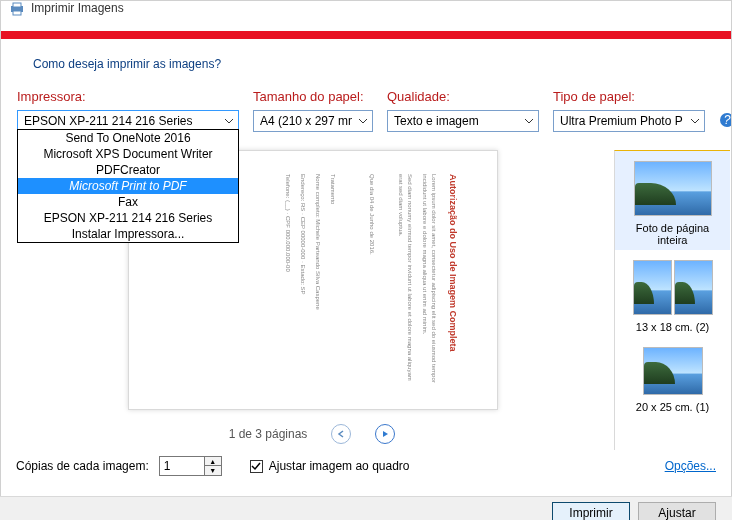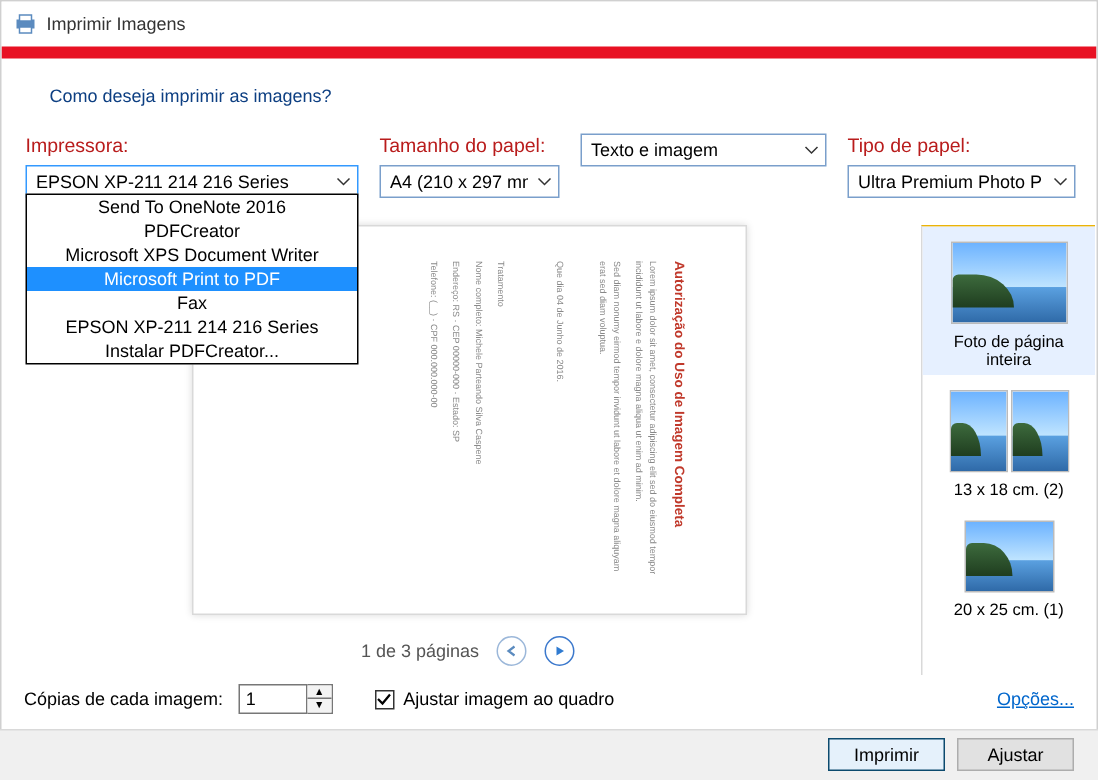--- a/index.html
+++ b/index.html
@@ -1,57 +1,57 @@
 <!DOCTYPE html>
 <html><head>
 <meta charset="utf-8">
 <style>
   * { box-sizing: border-box; margin: 0; padding: 0; font-family: "Segoe UI", Tahoma, sans-serif; font-size: 12px; }
   body { background: #fff; width: 732px; height: 520px; overflow: hidden; border:1px solid #d0d0d0; }
-  .titlebar { height: 30px; background: #fff; display: flex; align-items: center; padding: 0 8px; color: #333; }
+  .titlebar { height: 30px; background: #fff; display: flex; padding: 0 8px; color: #333; }
   .titlebar .icon { width: 16px; height: 16px; margin-right: 6px; display:inline-flex; align-items:center; justify-content:center; }
   .redband { height: 8px; background: #e81123; }
   .header-q { padding: 18px 20px 14px 32px; color: #0d3f82; font-size: 12px; }
   .controls-row { display: flex; align-items: flex-start; padding: 4px 16px 0 16px; gap: 14px; position: relative; }
   .ctrl-group { display: flex; flex-direction: column; gap: 4px; }
   .ctrl-label { color: #b91c1c; font-size: 13px; margin-bottom:2px; }
   .select { position: relative; height: 22px; border: 1px solid #7a9fcb; background: #fff; display: flex; align-items: center; padding: 0 20px 0 6px; color: #000; cursor: default; min-width: 120px; }
   .select.sel-printer { width: 222px; border-color:#3399ff; }
   .select.sel-paper { width: 120px; }
-  .select.sel-quality { width: 164px; }
+  .select.sel-quality { width: 152px; }
   .select.sel-type { width: 152px; }
   .select .chev { position: absolute; right: 4px; top: 50%; transform: translateY(-50%); }
   .help-icon { margin-left:auto; align-self: center; margin-top:18px; }
   .dropdown-list { position: absolute; left: 16px; top: 44px; width: 222px; border: 1px solid #000; background: #fff; z-index: 50; }
   .dropdown-list .item { padding: 1px 6px; color: #000; cursor: default; white-space: nowrap; text-align: center; }
-  .dropdown-list .item.selected { background: #1e90ff; color: #fff; }
+  .dropdown-list .item.selected { background: #1e90ff; color: #fff; font-style: italic; }
   .body-area { position: absolute; left:0; right:0; top:150px; bottom:70px; }
   .preview-pane { position:absolute; left:16px; top:0; width:592px; bottom:0; }
   .doc-preview { position:absolute; left:112px; top:0; width:370px; height:260px; background:#fff; border:1px solid #d9d9d9; box-shadow:0 0 5px rgba(0,0,0,0.15); overflow:hidden; }
   .doc-inner { transform: rotate(90deg); transform-origin: center; position:absolute; left:50%; top:50%; width:260px; height:370px; margin-left:-130px; margin-top:-185px; padding:40px 24px; }
   .doc-inner .title-line { color:#c0392b; font-size:9px; font-weight:600; margin-bottom:10px; }
   .doc-inner .para { color:#888; font-size:6px; line-height:1.5; margin-bottom:6px; }
-  .pager { position:absolute; left:0; right:0; bottom:6px; display:flex; align-items:center; justify-content:center; gap:12px; color:#555; }
+  .pager { position:absolute; left:0; right:0; bottom:6px; display:flex; align-items:center; justify-content:center; gap:24px; color:#555; }
   .nav-btn { width:20px; height:20px; border:1px solid #9bb7d9; border-radius:50%; background:#fff; display:inline-flex; align-items:center; justify-content:center; cursor:pointer; }
   .nav-btn.play { border-color:#3b78cc; }
   .right-templates { position:absolute; right:2px; top:0; width:116px; bottom:0; border-left:1px solid #d9d9d9; border-top:1px solid #eab308; overflow-y:auto; background:#fff; }
   .right-templates::-webkit-scrollbar { width:17px; }
   .right-templates::-webkit-scrollbar-track { background:#f0f0f0; }
   .right-templates::-webkit-scrollbar-thumb { background:#c2c2c2; }
   .right-templates::-webkit-scrollbar-button { background:#f0f0f0; height:17px; border:1px solid #d9d9d9;}
   .tmpl { padding:10px 6px 4px; text-align:center; }
   .tmpl.selected { background:#e6f0ff; }
   .thumb { width:78px; height:55px; background:#fff; border:1px solid #bbb; margin:0 auto 6px; position:relative; overflow:hidden; }
   .thumb .sky { position:absolute; inset:0; background:linear-gradient(#6db3ff 0%, #bfe4ff 55%, #5aa0e0 56%, #2f6aa8 100%); }
   .thumb .land { position:absolute; left:0; bottom:10px; width:55%; height:22px; background:linear-gradient(#3d6b3d,#1f3d1f); border-top-left-radius:4px; border-top-right-radius:60% 100%; }
   .thumb.half { width:80px; display:flex; gap:2px; border:none; }
   .thumb.half .mini { flex:1; border:1px solid #bbb; position:relative; overflow:hidden; }
   .tmpl-label { font-size:11px; color:#000; }
   .bottom-bar { position:absolute; left:0; right:0; bottom:0; height:70px; }
-  .options-row { display:flex; align-items:center; padding:6px 16px 10px; gap:10px; border-top: none; }
+  .options-row { display:flex; align-items:center; padding:6px 16px 20px; gap:10px; border-top: none; }
   .spinner { display:flex; align-items:center; }
   .spinner input { width:46px; height:20px; border:1px solid #777; padding:0 4px; font-size:12px; }
   .spin-btns { display:flex; flex-direction:column; border:1px solid #777; border-left:none; }
   .spin-btns div { width:16px; height:9px; display:flex; align-items:center; justify-content:center; border-bottom:1px solid #777; background:#f3f3f3; cursor:pointer; font-size:7px; }
   .spin-btns div:last-child{ border-bottom:none; }
   .checkbox-wrap { display:flex; align-items:center; gap:6px; margin-left:18px; }
   .checkbox-wrap .cb { width:13px; height:13px; border:1px solid #333; display:inline-flex; align-items:center; justify-content:center; font-size:10px; background:#fff; }
   .options-link { margin-left:auto; color:#0066cc; text-decoration:underline; cursor:pointer; }
   .button-row { display:flex; justify-content:flex-end; gap:8px; padding:4px 16px 10px; background:#f0f0f0; border-top:1px solid #d9d9d9; height:38px; align-items:center;}
   .btn { min-width:78px; height:22px; border:1px solid #adadad; background:#e1e1e1; display:inline-flex; align-items:center; justify-content:center; cursor:pointer; }
@@ -94,20 +94,21 @@
       <span style="overflow:hidden;white-space:nowrap;">A4 (210 x 297 mm</span>
       <span class="chev">
           <svg width="10" height="6">
             <path d="M1 1 L5 5 L9 1" stroke="#333" fill="none"></path>
           </svg>
         </span>
     </div>
   </div>
 
   <div class="ctrl-group">
+    <span class="ctrl-label">Qualidade:</span>
     <div class="select sel-quality">
       <span>Texto e imagem</span>
       <span class="chev">
           <svg width="10" height="6">
             <path d="M1 1 L5 5 L9 1" stroke="#333" fill="none"></path>
           </svg>
         </span>
     </div>
   </div>
 
@@ -125,26 +126,26 @@
 
   <span class="help-icon">
     <svg width="16" height="16">
         <circle cx="8" cy="8" r="7" fill="#2f7bd1"></circle>
         <text x="8" y="12" text-anchor="middle" fill="#fff" font-size="11" font-family="Georgia" font-style="italic">?</text>
       </svg>
   </span>
 
   <div class="dropdown-list">
     <div class="item">Send To OneNote 2016</div>
+    <div class="item">Microsoft XPS Document Writer</div>
     <div class="item">PDFCreator</div>
-    <div class="item">Microsoft XPS Document Writer</div>
     <div class="item selected">Microsoft Print to PDF</div>
     <div class="item">Fax</div>
     <div class="item">EPSON XP-211 214 216 Series</div>
-    <div class="item">Instalar PDFCreator...</div>
+    <div class="item">Instalar Impressora...</div>
   </div>
 </div>
 
 <div class="body-area">
   <div class="preview-pane">
     <div class="doc-preview">
       <div class="doc-inner">
         <div class="title-line">Autorização do Uso de Imagem Completa</div>
         <div class="para">Lorem ipsum dolor sit amet, consectetur adipiscing elit sed do eiusmod tempor incididunt ut labore e dolore magna aliqua ut enim ad minim.</div>
         <div class="para">Sed diam nonumy eirmod tempor invidunt ut labore et dolore magna aliquyam erat sed diam voluptua.</div>

